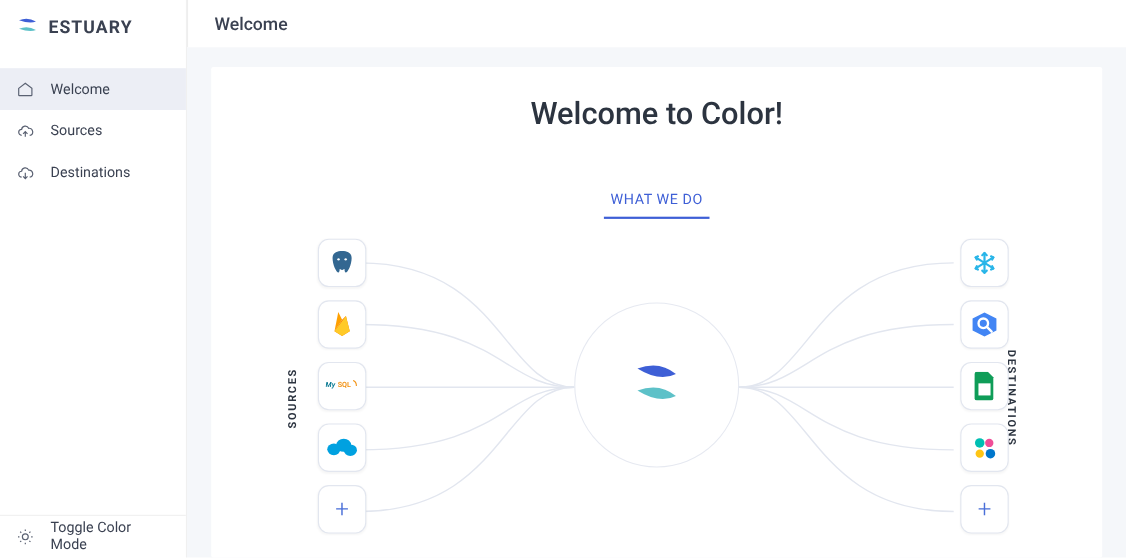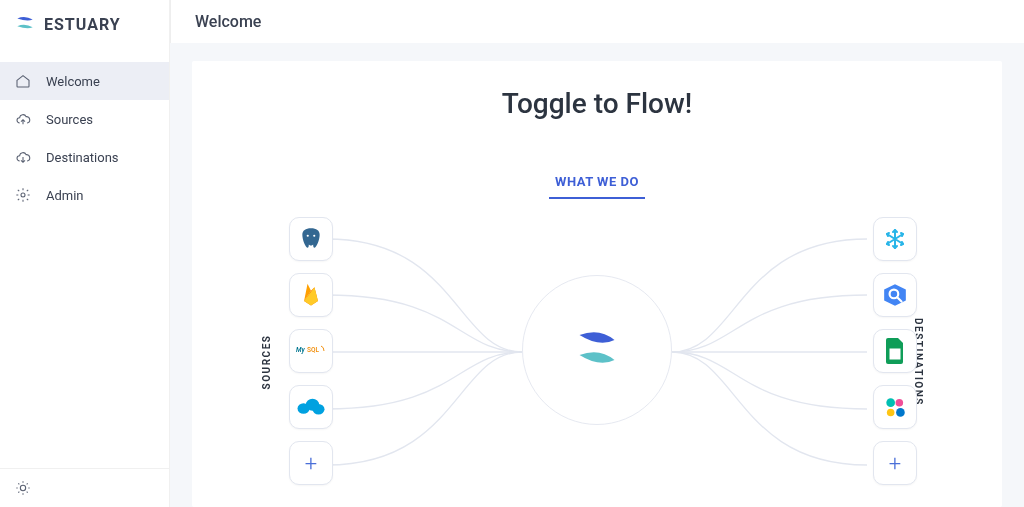--- a/index.html
+++ b/index.html
@@ -14,21 +14,21 @@
 .nav-item.active { background: #eceef5; }
 .nav-icon { width: 18px; height: 18px; margin-right: 14px; display: flex; align-items: center; justify-content: center; color: #5a6172; }
 .sidebar-footer { border-top: 1px solid #f0f0f0; }
 .main { flex: 1; display: flex; flex-direction: column; }
 .header { height: 48px; display: flex; align-items: center; padding-left: 24px; border-left: 1px solid #eee; border-bottom: none; }
 .header-title { font-size: 16px; font-weight: 500; color: #3a4151; }
 .content { flex: 1; background: #f5f7fa; padding: 18px 22px 0 22px; }
 .panel { background: #fff; border-radius: 2px; height: 100%; padding-top: 26px; position: relative; }
 .welcome-title { text-align: center; font-size: 28px; font-weight: 500; color: #2c3440; }
 .tabs { display: flex; justify-content: center; gap: 34px; margin-top: 36px; }
-.tab { font-size: 13px; font-weight: 700; letter-spacing: .5px; color: #2c3440; padding: 8px 6px; cursor: pointer; text-transform: uppercase; margin-top: 10px; }
+.tab { font-size: 13px; font-weight: 400; letter-spacing: .5px; color: #2c3440; padding: 8px 6px; cursor: pointer; text-transform: uppercase; margin-top: 10px; }
 .tab.active { color: #3e5fd6; border-bottom: 2px solid #3e5fd6; }
 .diagram { position: relative; margin: 18px auto 0 auto; width: 640px; height: 290px; }
 .side-label { position: absolute; top: 50%; transform: translateY(-50%) rotate(-90deg); font-size: 10px; font-weight: 700; letter-spacing: 1.5px; color: #2c3440; }
 .side-label.left { left: -38px; }
 .side-label.right { right: -46px; transform: translateY(-50%) rotate(90deg); }
 .col { position: absolute; top: 0; display: flex; flex-direction: column; gap: 12px; }
 .col.left { left: 12px; }
 .col.right { right: 0; }
 .node { width: 44px; height: 44px; border-radius: 10px; background:#fff; border: 1px solid #e2e6ef; display:flex; align-items:center; justify-content:center; box-shadow: 0 1px 2px rgba(0,0,0,.04); }
 .center-circle { position: absolute; left: 50%; top: 50%; transform: translate(-50%,-58%); width: 150px; height: 150px; border-radius: 50%; border: 1px solid #e6e9f1; display:flex; align-items:center; justify-content:center; background:#fff; }
@@ -72,50 +72,42 @@
       <div class="nav-item">
         <span class="nav-icon">
           <svg width="16" height="16" viewBox="0 0 24 24" fill="none" stroke="currentColor" stroke-width="1.6">
               <path d="M7 18a4 4 0 0 1 0-8 5 5 0 0 1 9.6-1.5A4 4 0 1 1 18 18"></path>
               <path d="M12 12 V20 M9 17 L12 20 L15 17"></path>
             </svg>
         </span>
         <span>Destinations</span>
       </div>
 
-      <div class="nav-item">
-        <span class="nav-icon">
-          <svg width="16" height="16" viewBox="0 0 24 24" fill="none" stroke="currentColor" stroke-width="1.6">
-              <circle cx="12" cy="12" r="3"></circle>
-              <path d="M12 2v3M12 19v3M4.2 4.2l2.1 2.1M17.7 17.7l2.1 2.1M2 12h3M19 12h3M4.2 19.8l2.1-2.1M17.7 6.3l2.1-2.1"></path>
-            </svg>
-        </span>
-        <span>Admin</span>
-      </div>
 
     </nav>
     <div class="sidebar-footer">
       <div class="nav-item">
         <span class="nav-icon">
           <svg width="16" height="16" viewBox="0 0 24 24" fill="none" stroke="currentColor" stroke-width="1.6">
               <circle cx="12" cy="12" r="4"></circle>
               <path d="M12 2v2M12 20v2M2 12h2M20 12h2M5 5l1.5 1.5M17.5 17.5 19 19M5 19l1.5-1.5M17.5 6.5 19 5"></path>
             </svg>
         </span>
+        <span>Toggle Color Mode</span>
       </div>
     </div>
   </aside>
 
   <div class="main">
     <div class="header">
       <span class="header-title">Welcome</span>
     </div>
     <div class="content">
       <div class="panel">
-        <h1 class="welcome-title">Toggle to Flow!</h1>
+        <h1 class="welcome-title">Welcome to Color!</h1>
 
         <div class="tabs">
           <div class="tab active">WHAT WE DO</div>
         </div>
 
         <div class="diagram">
           <span class="side-label left">SOURCES</span>
           <span class="side-label right">DESTINATIONS</span>
 
           <svg class="conn" width="640" height="290" viewBox="0 0 640 290">

